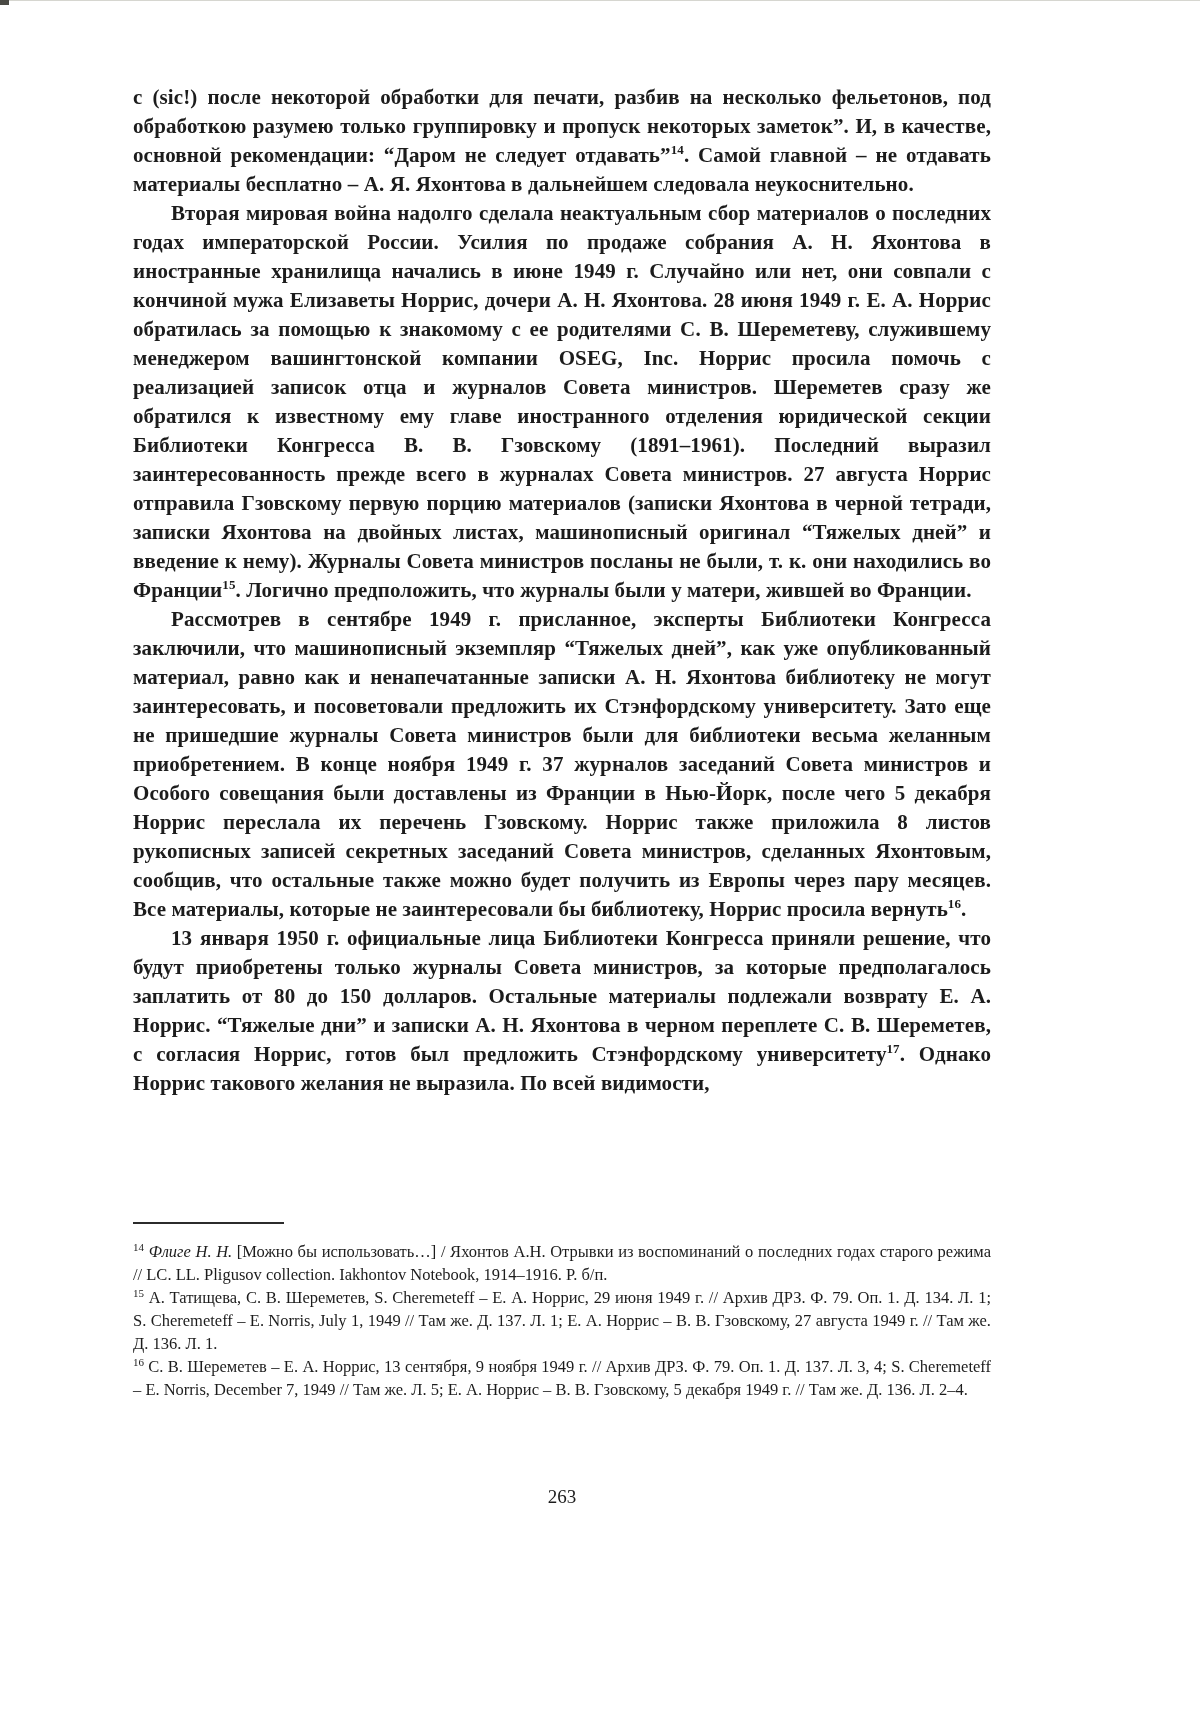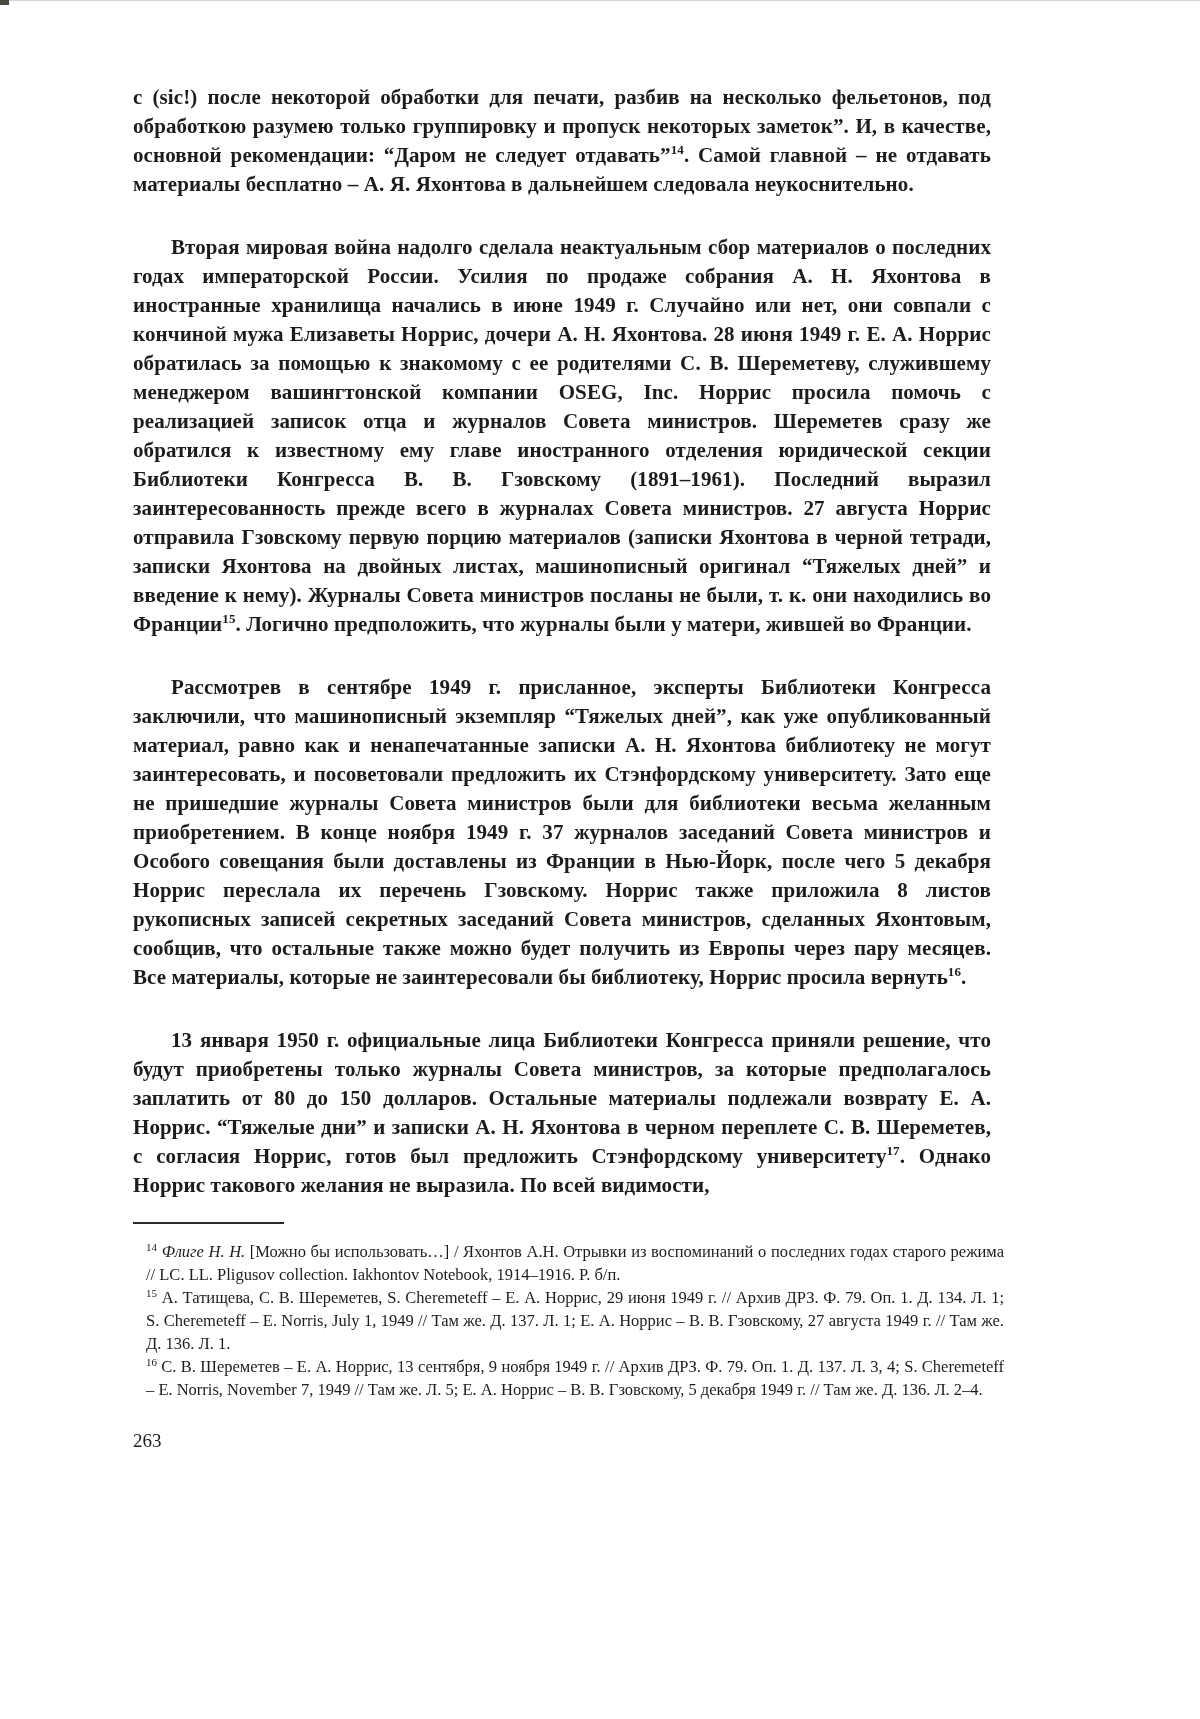--- a/index.html
+++ b/index.html
@@ -29,46 +29,46 @@
     width: 858px;
     font-weight: bold;
   }
   p.para {
     margin: 0;
     text-align: justify;
     font-size: 21px;
     line-height: 29px;
     letter-spacing: 0.1px;
   }
-  p.para.indent { text-indent: 38px; margin-top: 34px; }
+  p.para.indent { text-indent: 38px; }
   sup.ref { font-size: 13px; line-height: 0; }
   .footnote-sep {
     position: absolute;
     left: 133px; top: 1222px;
     width: 151px; height: 0;
     border: 0; border-top: 2px solid #2b2b2b;
     margin: 0;
   }
   .footnotes {
     position: absolute;
-    left: 146px; top: 1240px;
+    left: 133px; top: 1240px;
     width: 858px;
   }
   p.footnote {
     margin: 0;
     text-align: justify;
     font-size: 16.5px;
     line-height: 23px;
   }
   p.footnote sup.fn-num { font-size: 11px; line-height: 0; }
   .page-number {
     position: absolute;
-    left: 133px; top: 1430px;
+    left: 133px; top: 1486px;
     width: 858px;
-    text-align: left;
+    text-align: center;
     font-size: 19px;
   }
 </style>
 </head>
 <body>
 
 <div class="scan-top-line"></div>
 <div class="scan-speck"></div>
 
 <div class="text-block">
@@ -84,18 +84,18 @@
 </div>
 
 <hr class="footnote-sep">
 
 <div class="footnotes">
 
   <p class="footnote"><sup class="fn-num">14</sup> <i>Флиге Н. Н.</i><span> [Можно бы использовать…] / Яхонтов А.Н. Отрывки из воспоминаний о последних годах старого режима // LC. LL. Pligusov collection. Iakhontov Notebook, 1914–1916. Р. б/п.</span></p>
 
   <p class="footnote"><sup class="fn-num">15</sup> <span>А. Татищева, С. В. Шереметев, S. Cheremeteff – Е. А. Норрис, 29 июня 1949 г. // Архив ДРЗ. Ф. 79. Оп. 1. Д. 134. Л. 1; S. Cheremeteff – E. Norris, July 1, 1949 // Там же. Д. 137. Л. 1; Е. А. Норрис – В. В. Гзовскому, 27 августа 1949 г. // Там же. Д. 136. Л. 1.</span></p>
 
-  <p class="footnote"><sup class="fn-num">16</sup> <span>С. В. Шереметев – Е. А. Норрис, 13 сентября, 9 ноября 1949 г. // Архив ДРЗ. Ф. 79. Оп. 1. Д. 137. Л. 3, 4; S. Cheremeteff – E. Norris, November 7, 1949 // Там же. Л. 5; Е. А. Норрис – В. В. Гзовскому, 5 декабря 1949 г. // Там же. Д. 136. Л. 2–4.</span></p>
+  <p class="footnote"><sup class="fn-num">16</sup> <span>С. В. Шереметев – Е. А. Норрис, 13 сентября, 9 ноября 1949 г. // Архив ДРЗ. Ф. 79. Оп. 1. Д. 137. Л. 3, 4; S. Cheremeteff – E. Norris, December 7, 1949 // Там же. Л. 5; Е. А. Норрис – В. В. Гзовскому, 5 декабря 1949 г. // Там же. Д. 136. Л. 2–4.</span></p>
 
 
 </div>
 
 <div class="page-number">263</div>
 
 </body></html>

